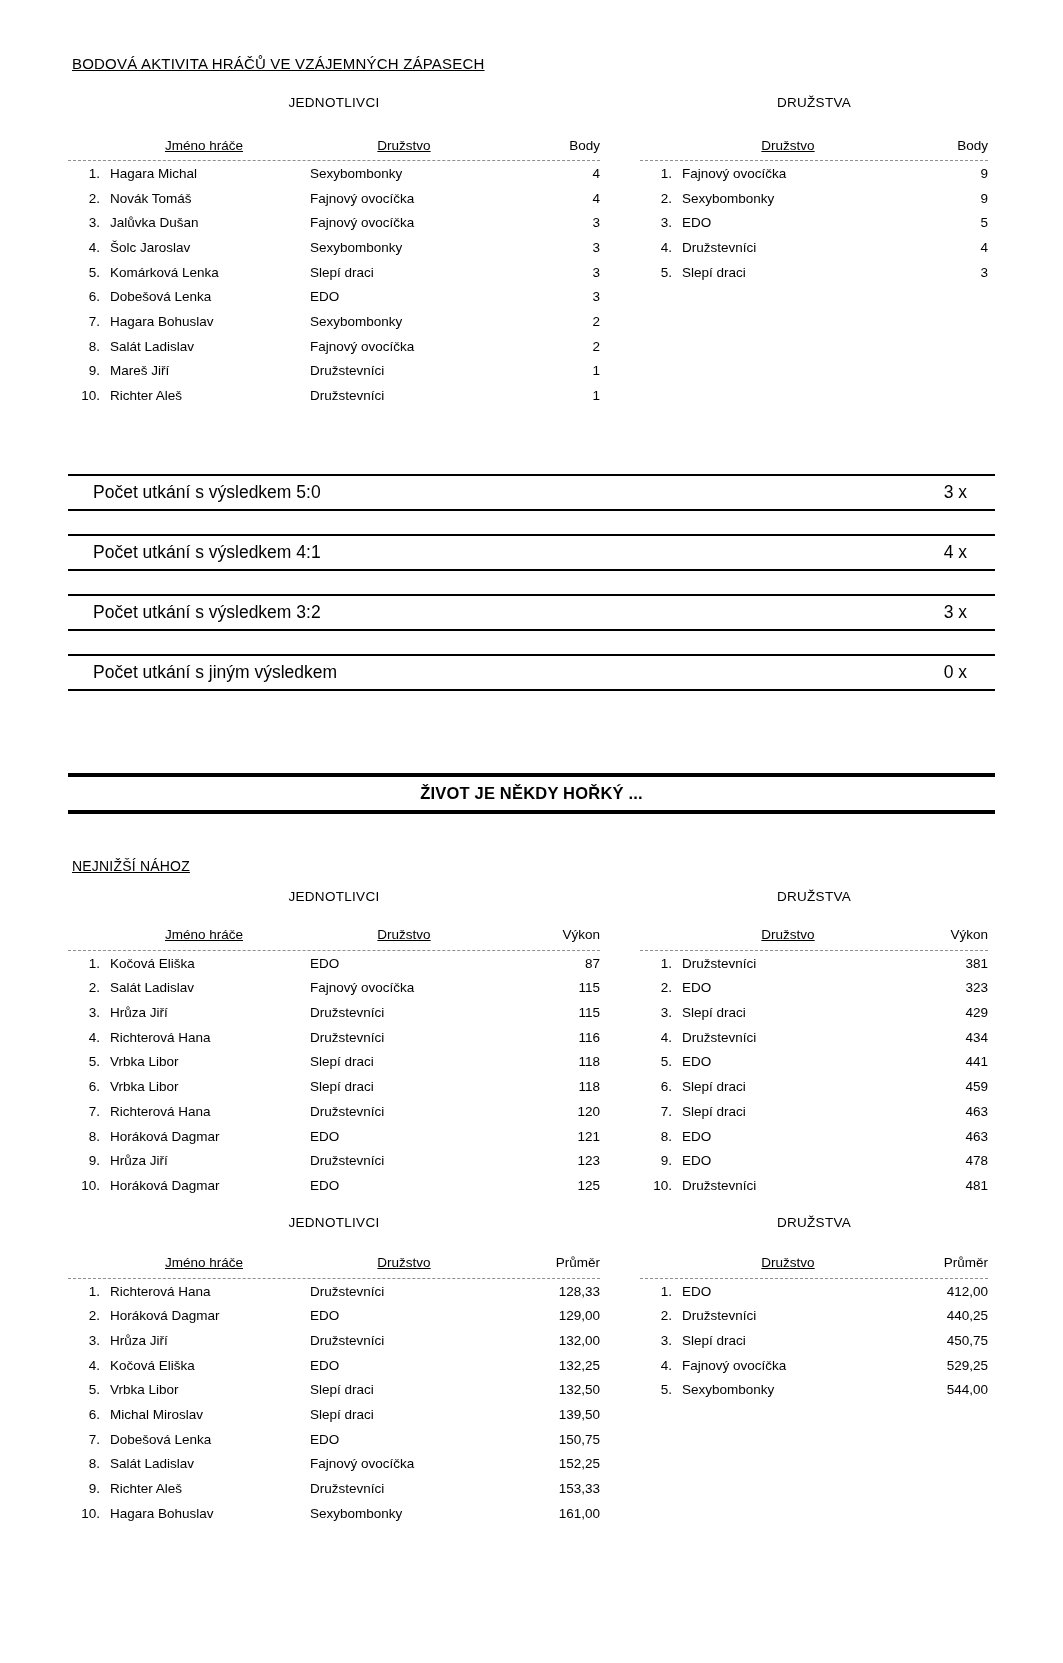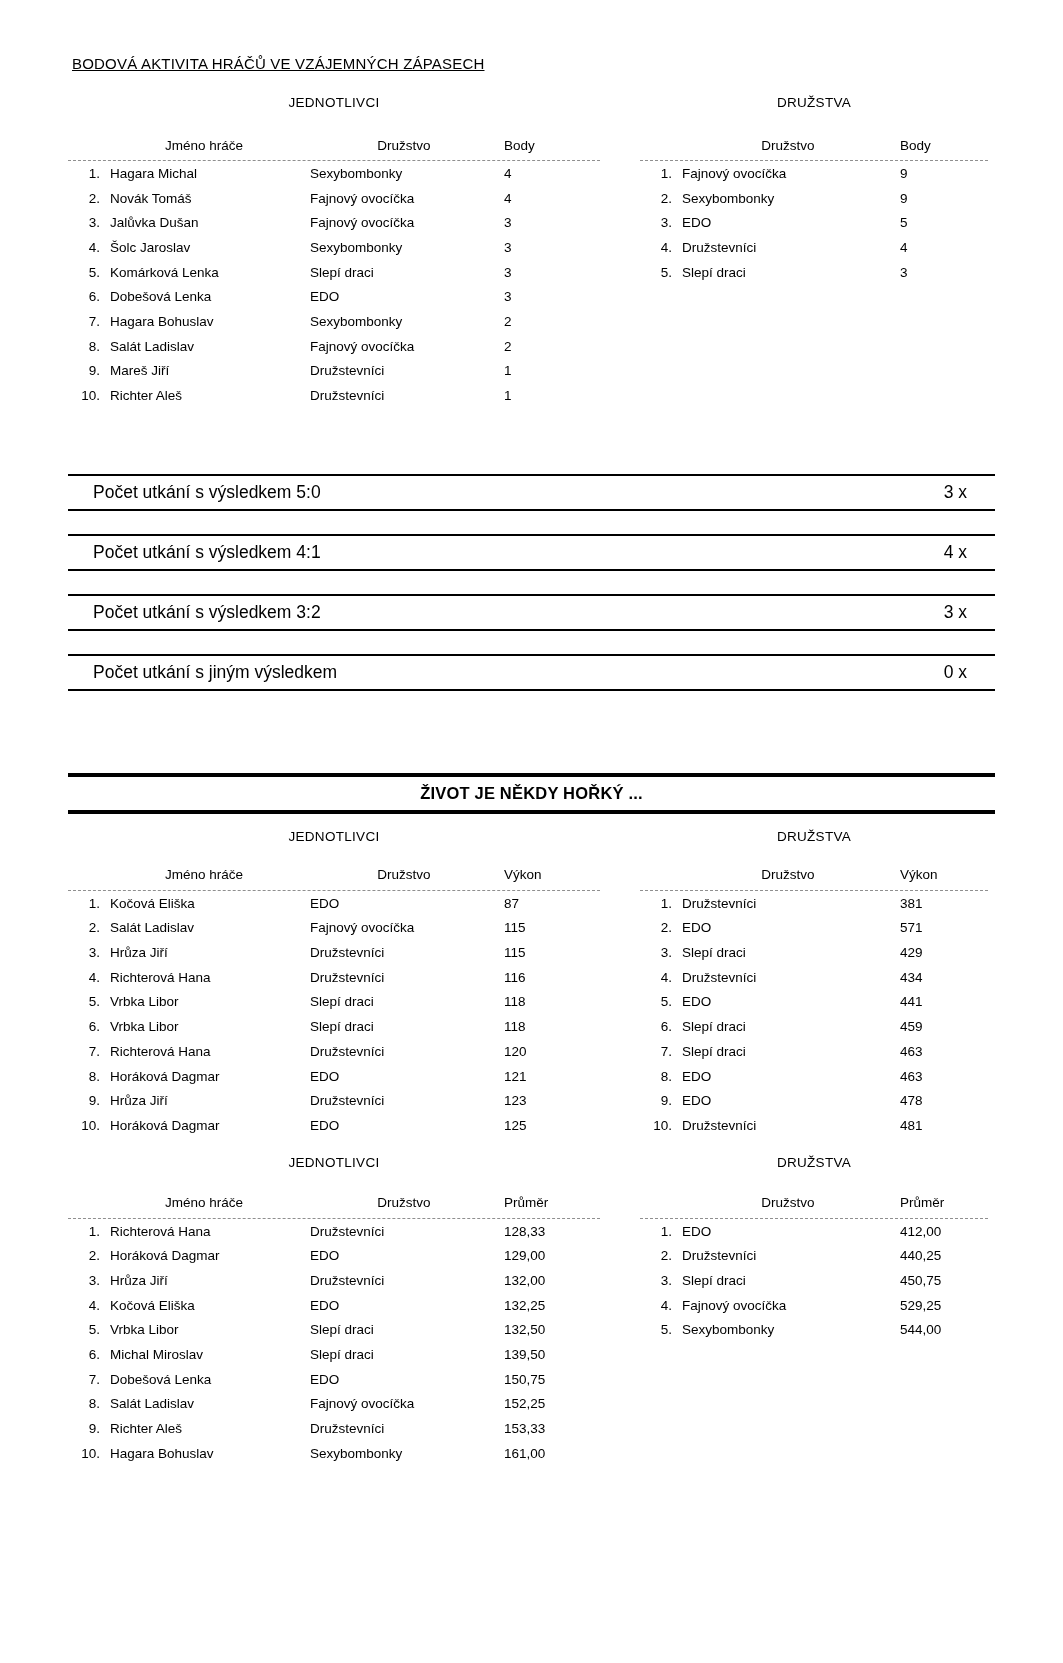--- a/index.html
+++ b/index.html
@@ -27,23 +27,23 @@
   .thead {
     display: flex; height: 30px; align-items: center;
     border-bottom: 1px dashed #8f8f8f;
     font-size: 13.5px;
   }
   .trow { display: flex; height: 24.7px; align-items: center; font-size: 13.5px; }
   .cell { box-sizing: border-box; white-space: nowrap; }
   .cell-rank  { width: 36px; text-align: right; padding-right: 4px; }
   .cell-name  { width: 200px; padding-left: 6px; }
   .cell-team  { width: 200px; padding-left: 6px; }
-  .cell-value { flex: 1; text-align: left; }
+  .cell-value { flex: 1; text-align: right; }
   .tbl-right .cell-team  { width: 224px; }
-  .thead .cell-name, .thead .cell-team { text-align: center; padding-left: 0; }
+  .thead .cell-name, .thead .cell-team { text-align: center; padding-left: 0; text-decoration: underline; }
   
   .boxes { margin-top: 66px; }
   .score-box {
     box-sizing: border-box;
     margin-left: 68px; width: 927px; height: 37px;
     border-top: 2px solid #000; border-bottom: 2px solid #000;
     display: flex; align-items: center; justify-content: space-between;
     padding: 0 28px 0 25px;
     font-size: 17.5px;
     margin-bottom: 23px;
@@ -205,20 +205,21 @@
     <div class="score-box">
       <span>Počet utkání s jiným výsledkem</span>
       <span>0 x</span>
     </div>
   </section>
 
   <div class="banner">
     <span>ŽIVOT JE NĚKDY HOŘKÝ ...</span>
   </div>
 
+  <div class="section-heading">NEJNIŽŠÍ NÁHOZ</div>
   <section class="tables-row mt-s2">
     <div class="tbl tbl-left">
       <div class="tbl-caption cap-s2">JEDNOTLIVCI</div>
       <div class="thead">
         <div class="cell cell-rank"></div>
         <div class="cell cell-name">Jméno hráče</div>
         <div class="cell cell-team">Družstvo</div>
         <div class="cell cell-value">Výkon</div>
       </div>
       <div class="tbody">
@@ -293,21 +294,21 @@
       </div>
       <div class="tbody">
           <div class="trow">
             <div class="cell cell-rank">1.</div>
             <div class="cell cell-team">Družstevníci</div>
             <div class="cell cell-value">381</div>
           </div>
           <div class="trow">
             <div class="cell cell-rank">2.</div>
             <div class="cell cell-team">EDO</div>
-            <div class="cell cell-value">571</div>
+            <div class="cell cell-value">323</div>
           </div>
           <div class="trow">
             <div class="cell cell-rank">3.</div>
             <div class="cell cell-team">Slepí draci</div>
             <div class="cell cell-value">429</div>
           </div>
           <div class="trow">
             <div class="cell cell-rank">4.</div>
             <div class="cell cell-team">Družstevníci</div>
             <div class="cell cell-value">434</div>

